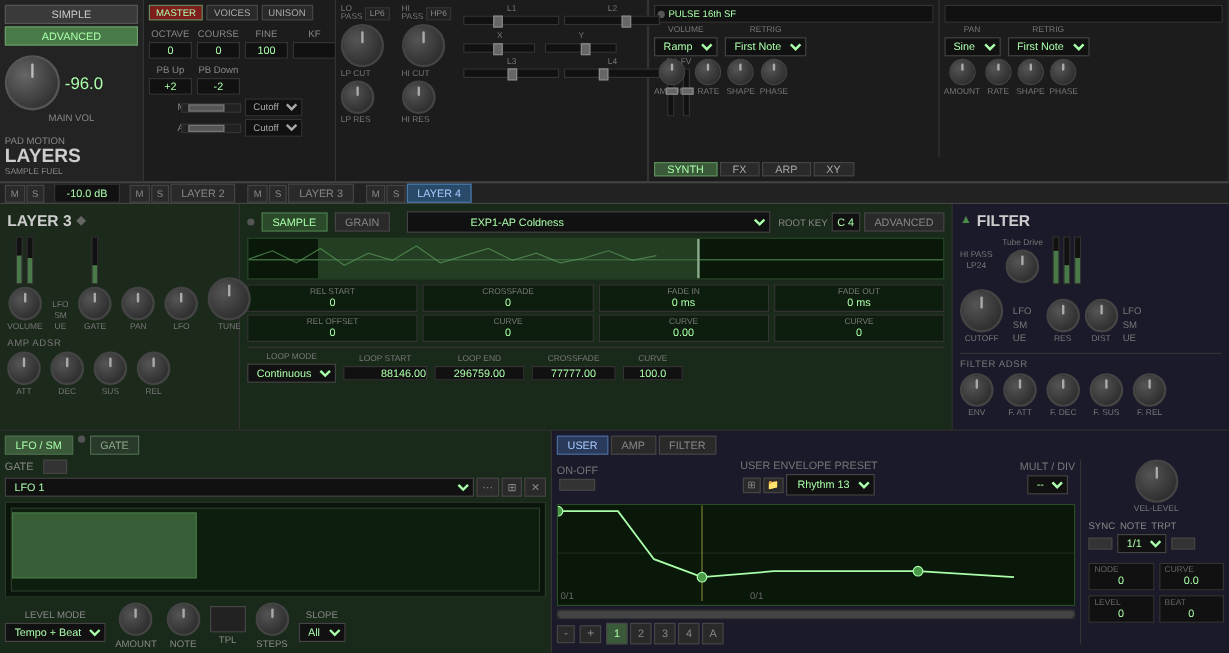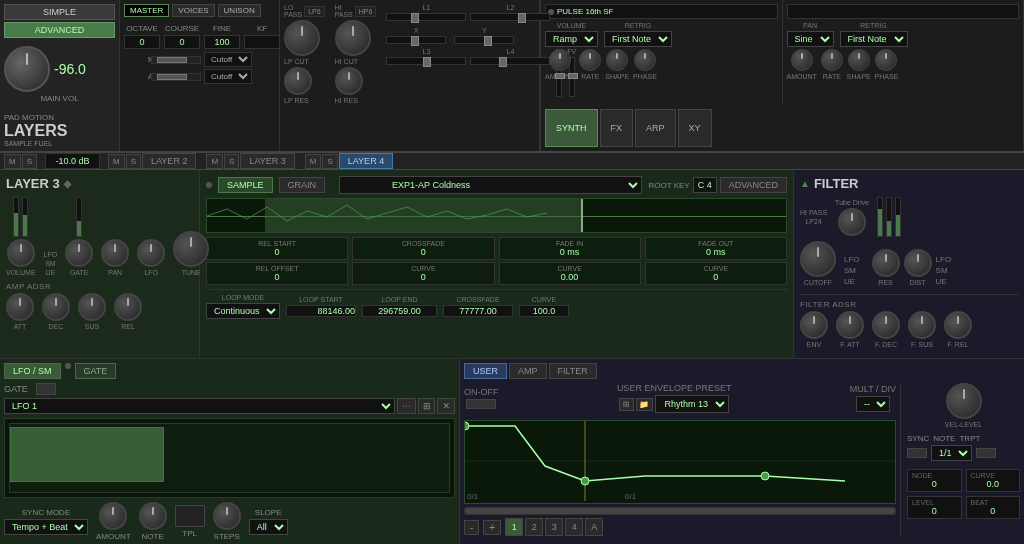--- a/index.html
+++ b/index.html
@@ -437,21 +437,21 @@
     .small-btn {
       background: #2a2a2a;
       border: 1px solid #444;
       color: #aaa;
       font-size: 8px;
       padding: 1px 5px;
       cursor: pointer;
     }
 
     .small-btn.active {
-      background: #000000;
+      background: #7f1d1d;
       border-color: #5a8a5a;
       color: #aaffaa;
     }
 
     
     .spin-control {
       background: #111;
       border: 1px solid #333;
       color: #aaffaa;
       font-size: 9px;
@@ -517,21 +517,21 @@
       gap: 2px;
       padding: 4px;
       align-items: center;
     }
 
     .synth-btn {
       background: #2a2a2a;
       border: 1px solid #444;
       color: #aaa;
       font-size: 9px;
-      padding: 13px 10px;
+      padding: 0 10px;
       cursor: pointer;
     }
 
     .synth-btn.active {
       background: #3a5a3a;
       border-color: #5a8a5a;
       color: #aaffaa;
     }
 
     
@@ -872,20 +872,30 @@
           <span class="param-label">COURSE</span>
           <input class="spin-control" type="text" value="0" style="">
         </div>
         <div class="flex-col gap2">
           <span class="param-label">FINE</span>
           <input class="spin-control" type="text" value="100" style="">
         </div>
         <div class="flex-col gap2">
           <span class="param-label">KF</span>
           <input class="spin-control" type="text" value="" style="">
+        </div>
+      </div>
+      <div class="flex-row gap4 mt2">
+        <div class="flex-col gap2">
+          <span class="param-label">PB Up</span>
+          <input class="spin-control" type="text" value="+2" style="">
+        </div>
+        <div class="flex-col gap2">
+          <span class="param-label">PB Down</span>
+          <input class="spin-control" type="text" value="-2" style="">
         </div>
       </div>
 
       <div class="mw-at-panel" style="width:auto; border:none; padding:0;">
         <div class="mw-row">
           <span class="mw-label">MW</span>
           <div class="mw-fader">
             <div class="mw-thumb"></div>
           </div>
           <select class="cutoff-dropdown">
@@ -1382,21 +1392,21 @@
           <div class="gate-piano-roll-block" style="top:5%; left:0; width:35%; height:80%; background:#4a7a4a; opacity:0.7;"></div>
 
           <svg width="100%" height="100%" style="position:absolute;">
             <polygon points="40%,5% 100%,95% 40%,95%" fill="rgba(40,60,40,0.5)" stroke="rgba(100,150,100,0.3)"></polygon>
           </svg>
         </div>
       </div>
 
       <div class="sync-mode-row">
         <div class="flex-col gap2">
-          <span class="small-label">SYNC MODE</span>
+          <span class="small-label">LEVEL MODE</span>
           <select class="tempo-dropdown">
             <option>Tempo + Beat</option>
           </select>
         </div>
         <div class="flex-col gap2">
           <div class="knob-small"></div>
           <span class="small-label">AMOUNT</span>
         </div>
         <div class="flex-col gap2">
           <div class="knob-small"></div>

